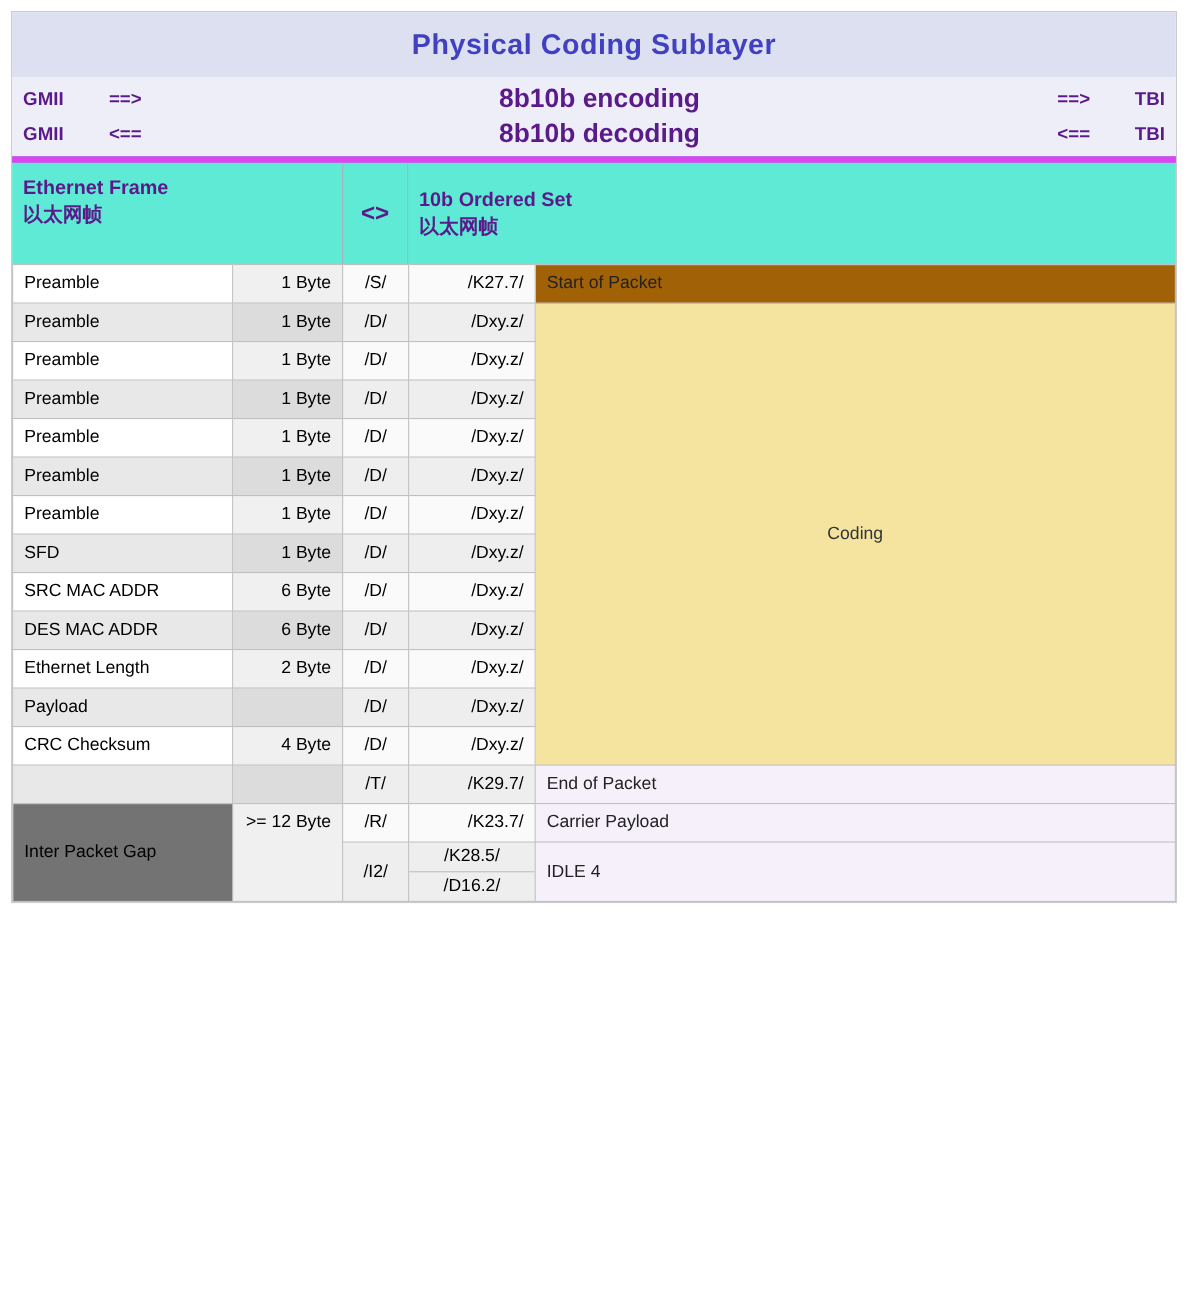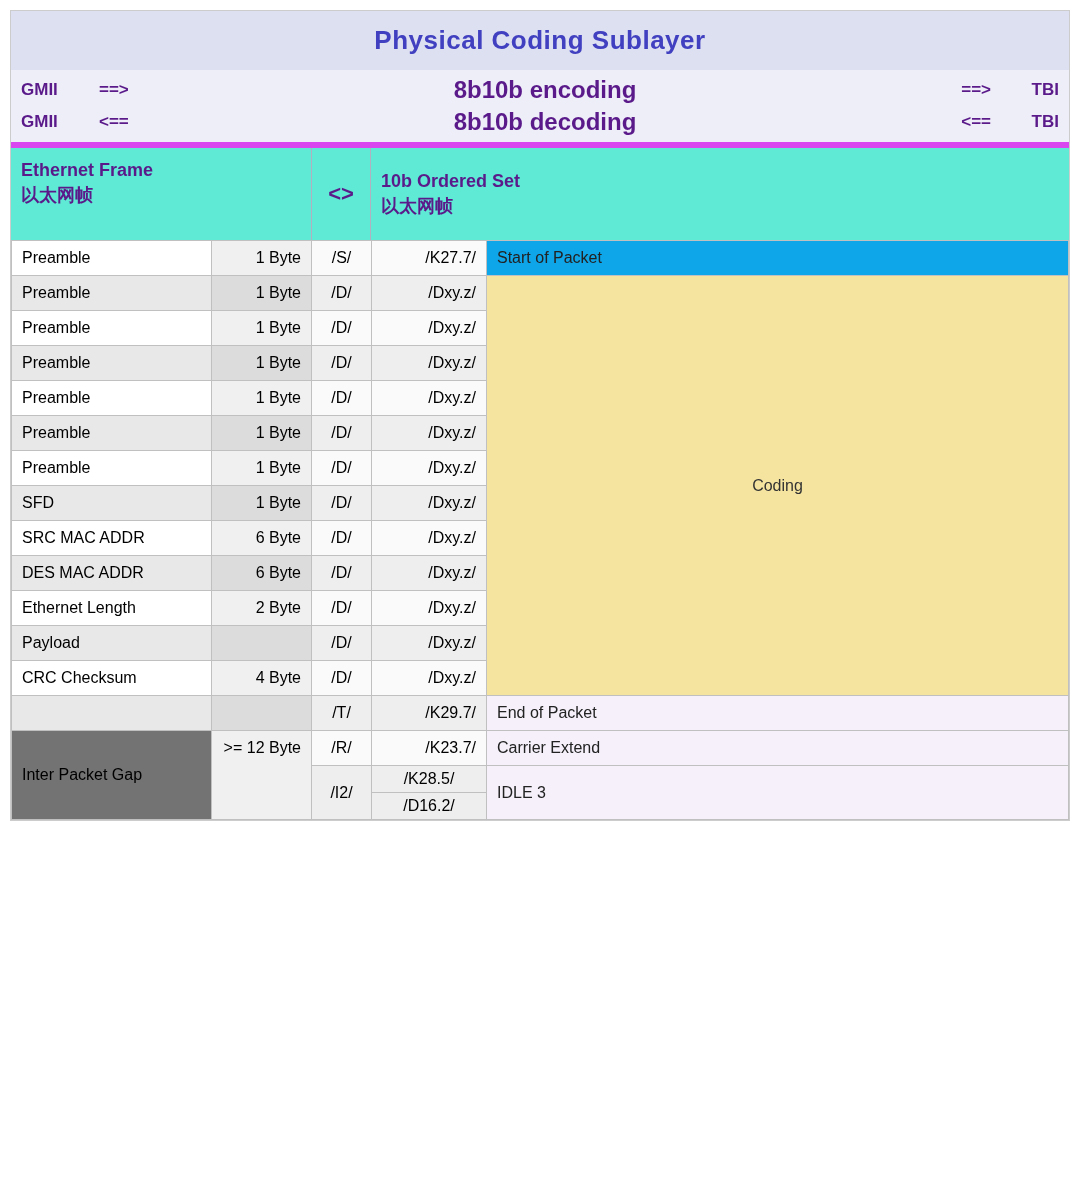--- a/index.html
+++ b/index.html
@@ -96,21 +96,21 @@
     .row-white .col-size { background: #f0f0f0; }
     .row-white .col-code1 { background: #fafafa; }
     .row-white .col-code2 { background: #fafafa; }
 
     .row-gray .col-name { background: #e8e8e8; }
     .row-gray .col-size { background: #dcdcdc; }
     .row-gray .col-code1 { background: #eeeeee; }
     .row-gray .col-code2 { background: #eeeeee; }
 
     .cell-start-packet {
-      background: #0ea5e9;
+      background: #a16207;
       font-size: 17px;
       font-weight: normal;
       color: #222;
     }
     .cell-packet {
       background: #f5e4a0;
       font-size: 22px;
       text-align: center;
       color: #333;
       vertical-align: middle;
@@ -279,28 +279,28 @@
         <td class="cell-end-packet">End of Packet</td>
       </tr>
 
       <tr>
         <td class="col-name" style="background:#737373" rowspan="2">Inter Packet Gap</td>
         <td class="col-size" style="background:#f0f0f0; text-align:right; vertical-align:top; padding-top:8px;" rowspan="2">
             <div>&gt;= 12 Byte</div>
           </td>
         <td class="col-code1" style="background:#fafafa">/R/</td>
         <td class="col-code2" style="background:#fafafa">/K23.7/</td>
-        <td class="cell-carrier">Carrier Extend</td>
+        <td class="cell-carrier">Carrier Payload</td>
       </tr>
 
       <tr>
         <td class="col-code1" style="background:#eeeeee">/I2/</td>
         <td class="col-code2" style="background:#eeeeee; padding:0; text-align:center;">
           <div style="border-bottom:1px solid #c0c0c0; padding:4px 0;">/K28.5/</div>
           <div style="padding:4px 0;">/D16.2/</div>
         </td>
-        <td class="cell-idle">IDLE 3</td>
+        <td class="cell-idle">IDLE 4</td>
       </tr>
 
     </tbody>
   </table>
 
 </div>
 
 </body></html>

